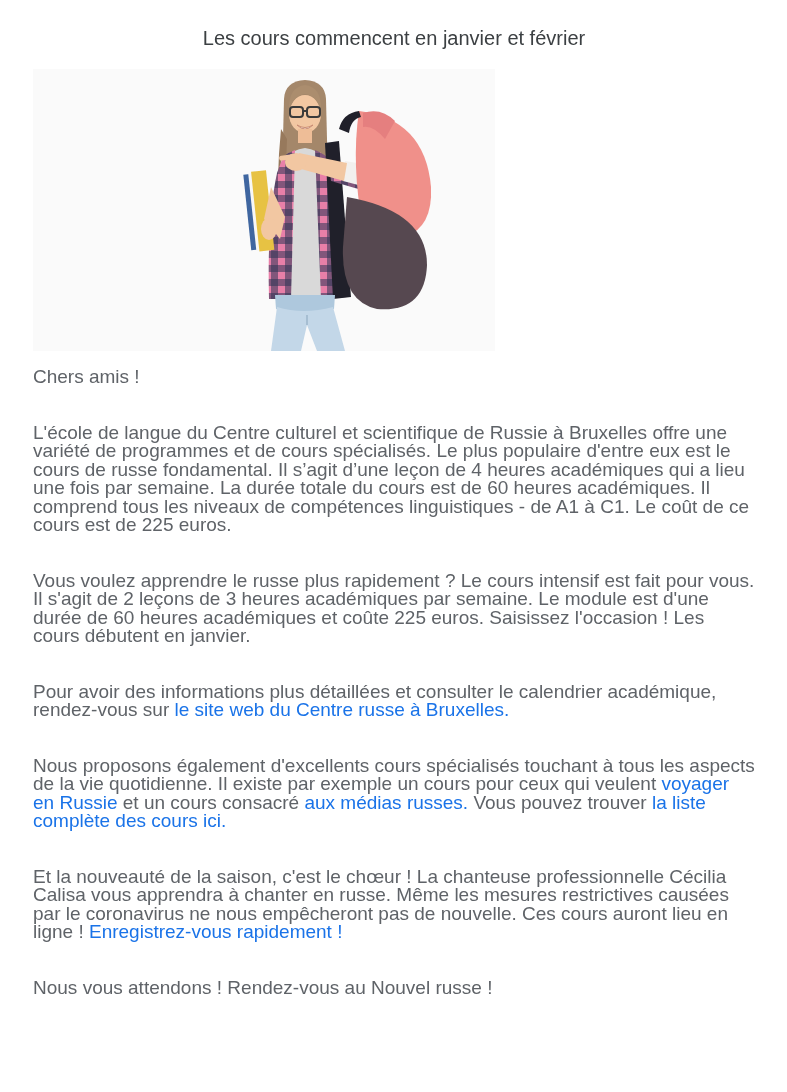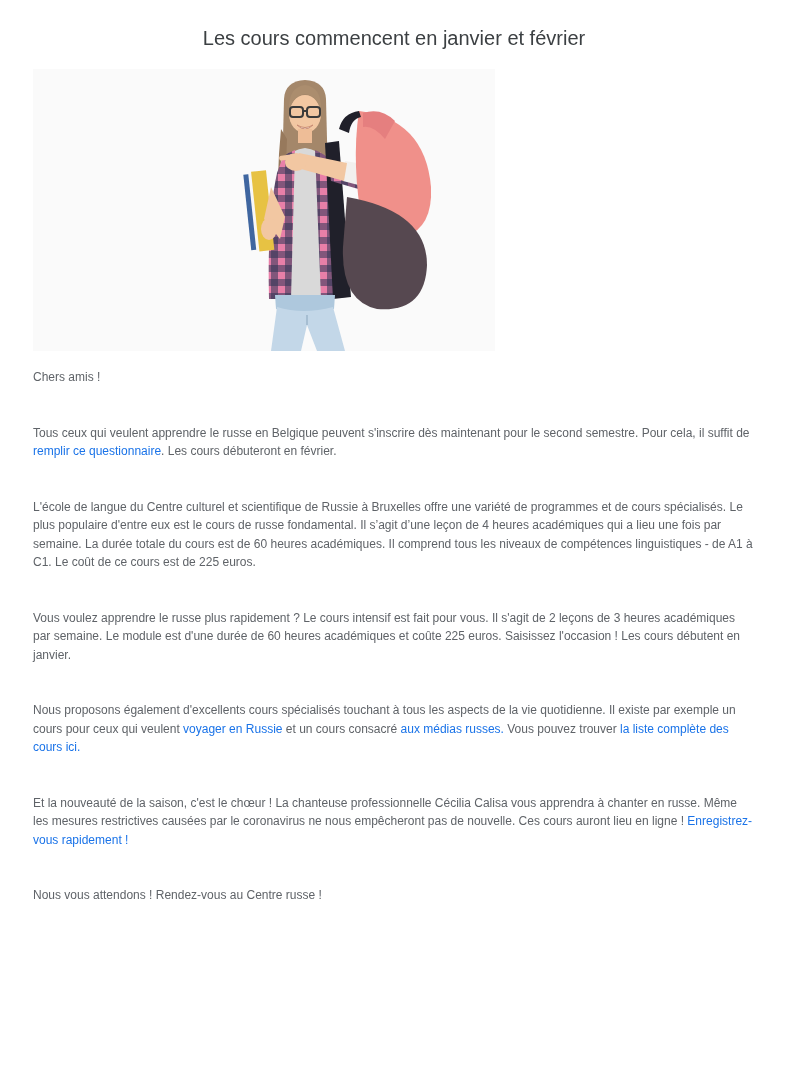--- a/index.html
+++ b/index.html
@@ -20,21 +20,21 @@
     font-size:20px;line-height:24px;font-weight:400;color:var(--subtitle);
     margin-top:12px;
     text-align:center;
   }
   figure.photo{
     margin:19px 0 0 0;padding:0;width:462px;height:282px;
     background:var(--photo-bg);overflow:hidden;
   }
   .article{margin-top:15px;}
   .article p{
-    font-size:12px;line-height:18.5px;color:var(--body);
+    font-size:19px;line-height:18.5px;color:var(--body);
     margin:17px 0 37px 0;
   }
   .article p:last-child{margin-bottom:0;}
   .article a{color:var(--link);text-decoration:none;cursor:pointer;}
   .article strong{font-weight:700;}
 </style>
 </head>
 <body>
 
 <div class="page">
@@ -96,21 +96,21 @@
       <path d="M326,42 Q310,44 306,60 L316,64 Q318,50 328,48 Z" fill="#20202a"></path>
 
       <path d="M242,226 L302,226 L301,240 Q276,248 243,240 Z" fill="#aec8dd"></path>
       <path d="M244,238 Q270,246 300,238 L312,282 L284,282 L274,256 L268,282 L238,282 Z" fill="#c3d7e8"></path>
       <line x1="274" y1="246" x2="274" y2="256" stroke="#9db6cb" stroke-width="1.5"></line>
     </svg>
   </figure>
 
   <div class="article" id="article">
       <p><span>Chers amis !</span></p>
-      <p><span>Tous ceux qui veulent apprendre le russe en Belgique peuvent s'inscrire dès maintenant pour le second semestre. Pour cela, il suffit de </span><a href="#">remplir ce questionnaire</a><span>. Les cours débuteront en février.</span></p>
       <p><span>L'école de langue du Centre culturel et scientifique de Russie à Bruxelles offre une variété de programmes et de cours spécialisés. Le plus populaire d'entre eux est le cours de russe fondamental. Il s’agit d’une leçon de 4 heures académiques qui a lieu une fois par semaine. La durée totale du cours est de 60 heures académiques. Il comprend tous les niveaux de compétences linguistiques - de A1 à C1. Le coût de ce cours est de 225 euros.</span></p>
       <p><span>Vous voulez apprendre le russe plus rapidement ? Le cours intensif est fait pour vous. Il s'agit de 2 leçons de 3 heures académiques par semaine. Le module est d'une durée de 60 heures académiques et coûte 225 euros. Saisissez l'occasion ! Les cours débutent en janvier.</span></p>
+      <p><span>Pour avoir des informations plus détaillées et consulter le calendrier académique, rendez-vous sur </span><a href="#">le site web du Centre russe à Bruxelles.</a></p>
       <p><span>Nous proposons également d'excellents cours spécialisés touchant à tous les aspects de la vie quotidienne. Il existe par exemple un cours pour ceux qui veulent </span><a href="#">voyager en Russie</a><span> et un cours consacré </span><a href="#">aux médias russes.</a><span> Vous pouvez trouver </span><a href="#">la liste complète des cours ici.</a></p>
       <p><span>Et la nouveauté de la saison, c'est le chœur ! La chanteuse professionnelle Cécilia Calisa vous apprendra à chanter en russe. Même les mesures restrictives causées par le coronavirus ne nous empêcheront pas de nouvelle. Ces cours auront lieu en ligne ! </span><a href="#">Enregistrez-vous rapidement !</a></p>
-      <p><span>Nous vous attendons ! Rendez-vous au Centre russe !</span></p>
+      <p><span>Nous vous attendons ! Rendez-vous au Nouvel russe !</span></p>
     </div>
 
 </div>
 
 </body></html>

